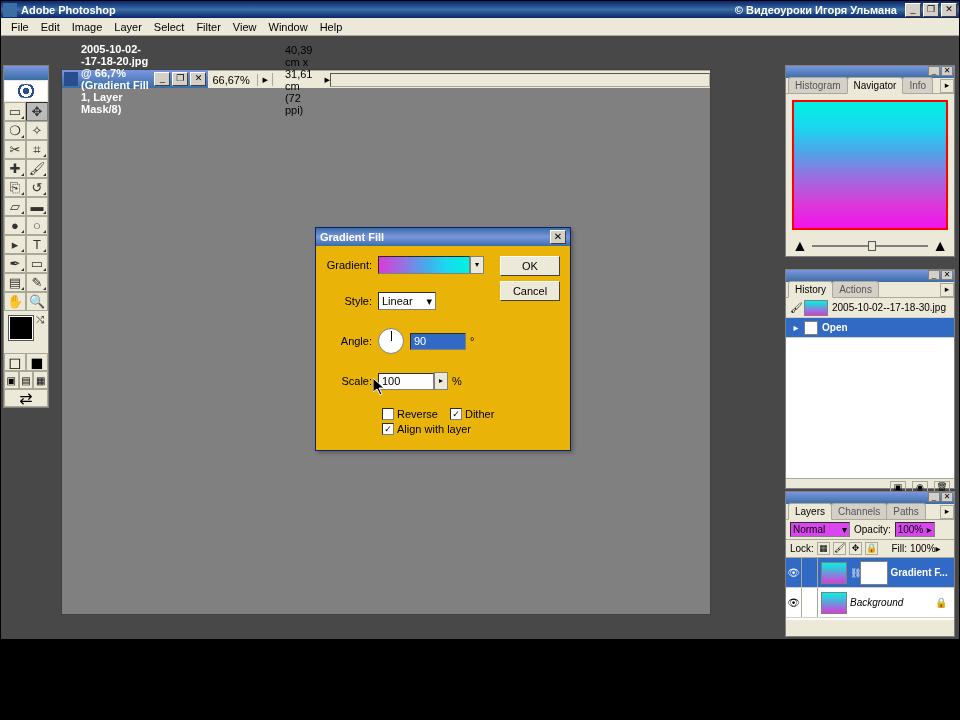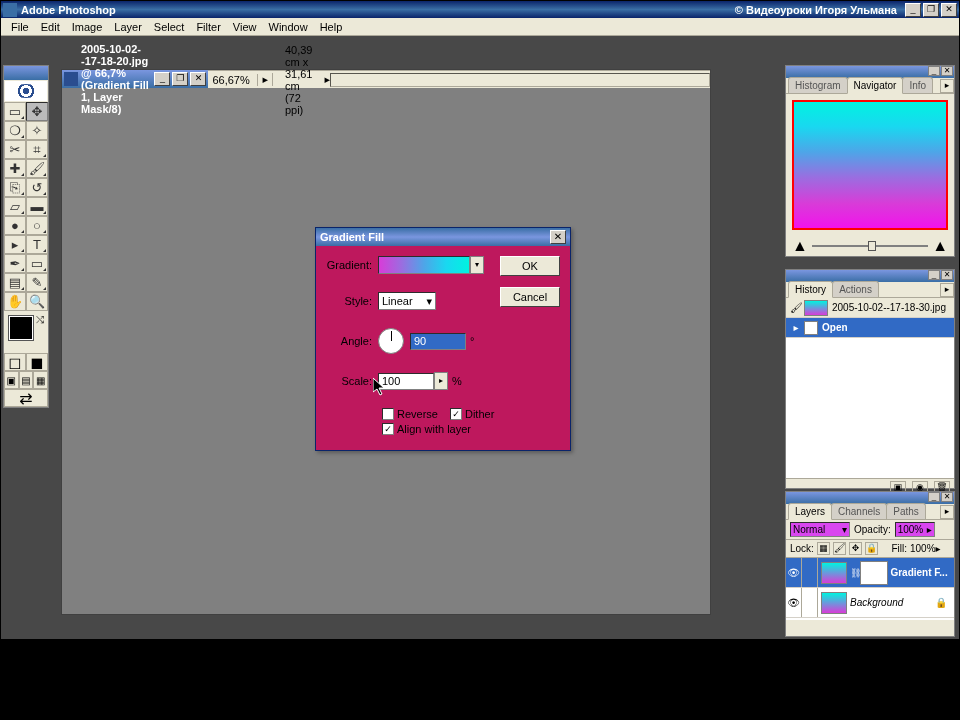--- a/index.html
+++ b/index.html
@@ -51,37 +51,37 @@
   .docwin-title .dtitle { color: #fff; font-size: 11px; flex: 1; font-weight:bold;}
   .doc-body { flex: 1; position: relative; background: #808080; display:flex; overflow:hidden;}
   .canvas { flex:1; background: linear-gradient(180deg, #00f3e0 0%, #19d8f0 18%, #4ea5e8 40%, #9b6de0 60%, #d83cd8 82%, #f311ed 100%); margin: 0; }
   .vscroll { width: 16px; background: #ece9d8; border-left: 1px solid #aca899; }
   .statusbar { height: 18px; background: #ece9d8; border-top: 1px solid #aca899; display: flex; align-items: center; font-size: 11px; }
   .statusbar .zoom { width: 50px; padding: 0 4px; border-right: 1px solid #aca899; }
   .statusbar .docinfo { padding: 0 12px; flex:1; }
   .hscroll-track { width: 380px; height: 14px; background:#ece9d8; border:1px inset #aca899; margin-left:auto;}
   
   
-  .dialog { position: absolute; left: 314px; top: 226px; width: 256px; background: #be185d; border: 1px solid #0a246a; box-shadow: 2px 2px 4px rgba(0,0,0,0.3); }
+  .dialog { position: absolute; left: 314px; top: 226px; width: 256px; background: #eab308; border: 1px solid #0a246a; box-shadow: 2px 2px 4px rgba(0,0,0,0.3); }
   .dialog-title { height: 18px; background: linear-gradient(#3a6ea5, #7a96df, #3a6ea5); display: flex; align-items: center; padding: 0 4px; }
   .dialog-title span { color: #fff; font-size: 11px; font-weight: bold; flex: 1; }
   .dialog-close { width: 16px; height: 14px; background: #d4d0c8; border: 1px solid #fff; border-right-color: #404040; border-bottom-color:#404040; font-size: 10px; text-align: center; line-height: 11px; }
   .dialog-body { padding: 10px 8px 12px; position: relative; font-size: 11px; }
   .field-row { display: flex; align-items: center; margin-bottom: 18px; }
   .field-row .lbl { width: 54px; text-align: right; padding-right: 6px; }
   .gradient-swatch { width: 92px; height: 18px; background: linear-gradient(90deg, #d83cd8, #9b6de0, #4ea5e8, #19d8f0, #00f3e0); border: 1px inset #808080; }
   .dd-arrow { width: 14px; height: 18px; background: #ece9d8; border: 1px solid #808080; text-align: center; font-size: 8px; line-height: 16px; }
   .select { width: 58px; height: 18px; border: 1px inset #808080; background: #fff; padding: 0 3px; display: flex; align-items: center; }
   .select .txt { flex:1; }
   .angle-dial { width: 26px; height: 26px; border: 1px solid #808080; border-radius: 50%; background: #fff; position: relative; margin-right: 6px; }
   .angle-dial::after { content: ''; position: absolute; left: 50%; top: 2px; width: 1px; height: 10px; background: #000; }
   .text-input { width: 56px; height: 17px; border: 1px inset #808080; background: #fff; padding: 0 3px; font-size: 11px; display:flex; align-items:center;}
   .text-input.sel-text { background: #316ac5; color: #fff; }
   .btn { width: 60px; height: 20px; background: #ece9d8; border: 1px solid #404040; border-top-color: #fff; border-left-color: #fff; font-size: 11px; cursor: default; }
-  .btn-col { position: absolute; right: 10px; top: 10px; display: flex; flex-direction: column; gap: 11px; }
+  .btn-col { position: absolute; right: 10px; top: 10px; display: flex; flex-direction: column; gap: 5px; }
   .check-row { display: flex; align-items: center; margin-left: 58px; gap: 12px; margin-bottom: 3px; }
   .chk { width: 12px; height: 12px; border: 1px inset #808080; background: #fff; font-size: 9px; text-align: center; line-height: 10px; margin-right: 3px; }
   
   
   .panel { position: absolute; right: 4px; background: #ece9d8; border: 1px solid #808080; }
   .panel-titlebar { height: 12px; background: linear-gradient(#7a96df, #3a6ea5); display:flex; justify-content:flex-end; padding:0 1px;}
   .panel-titlebar .pb { width:12px;height:10px;background:#d4d0c8;border:1px solid #808080;font-size:8px;text-align:center;line-height:8px;margin-left:1px;}
   .panel-tabs { height: 16px; display: flex; border-bottom: 1px solid #aca899; font-size: 10px; align-items: flex-end; padding-left:2px;}
   .panel-tab { padding: 2px 6px; background: #d4d0c8; border: 1px solid #aca899; border-bottom: none; border-radius: 3px 3px 0 0; margin-right: -1px; color:#555;}
   .panel-tab.active { background: #ece9d8; color:#000; border-bottom:1px solid #ece9d8; margin-bottom:-1px;}

